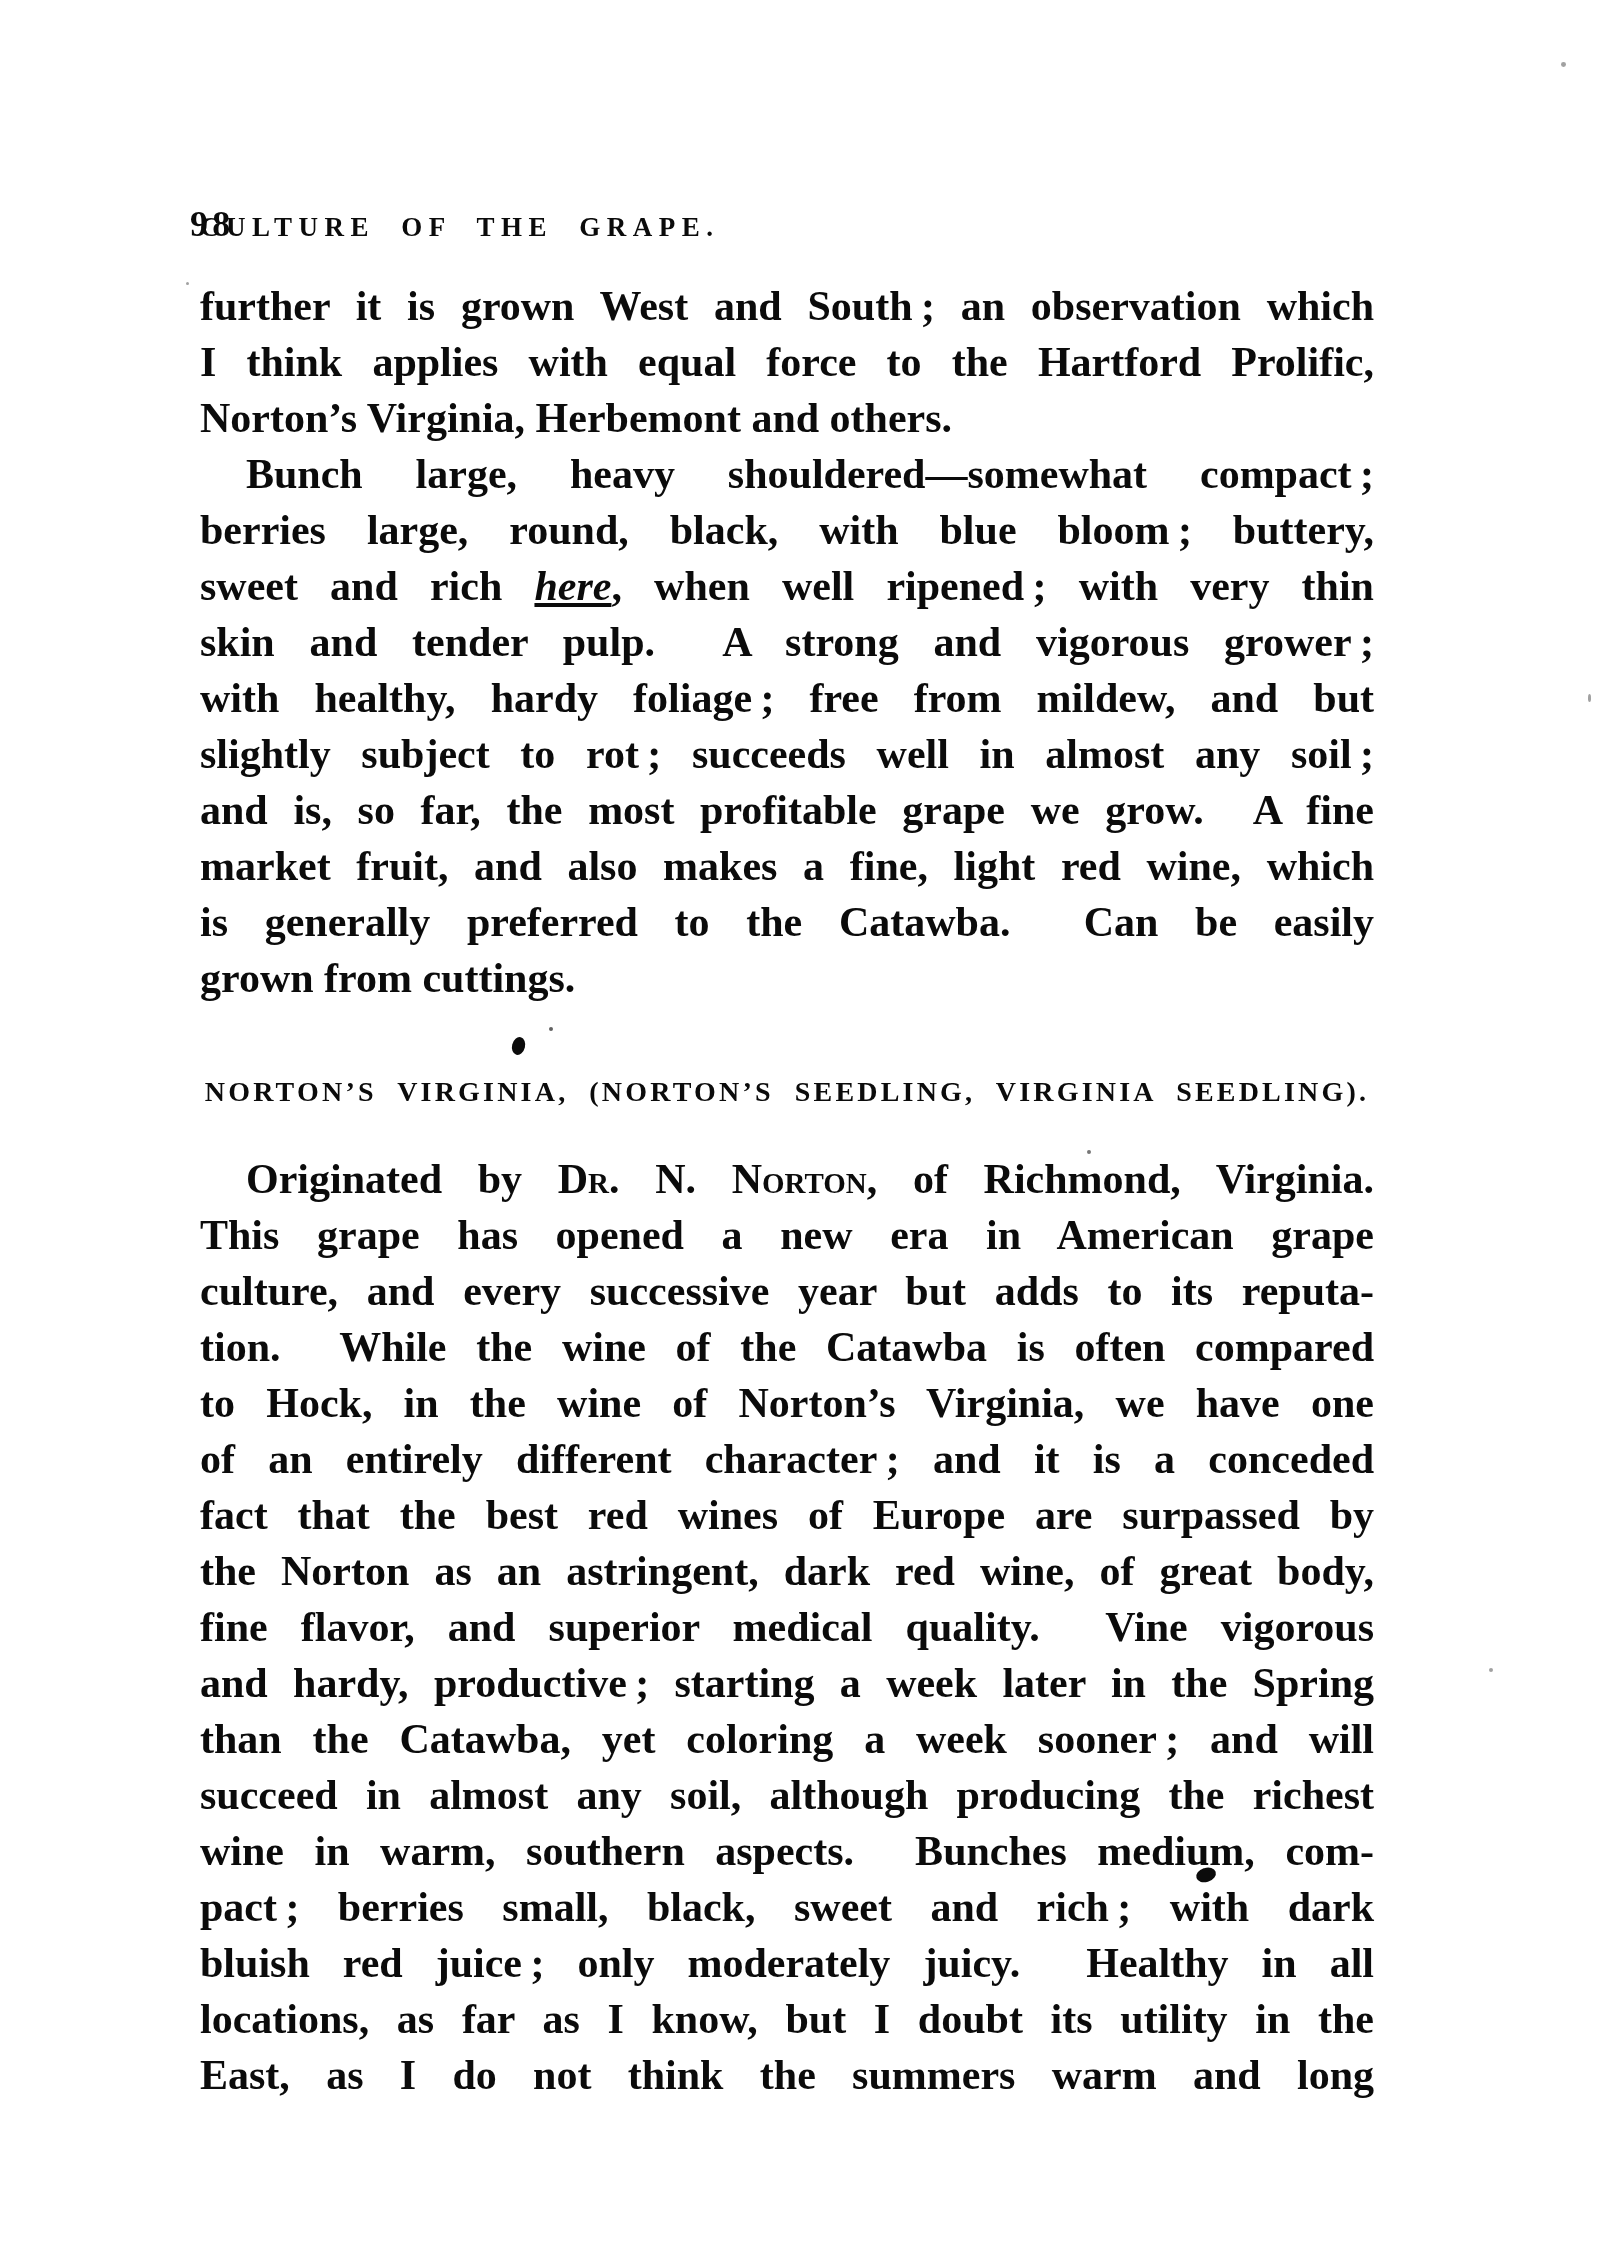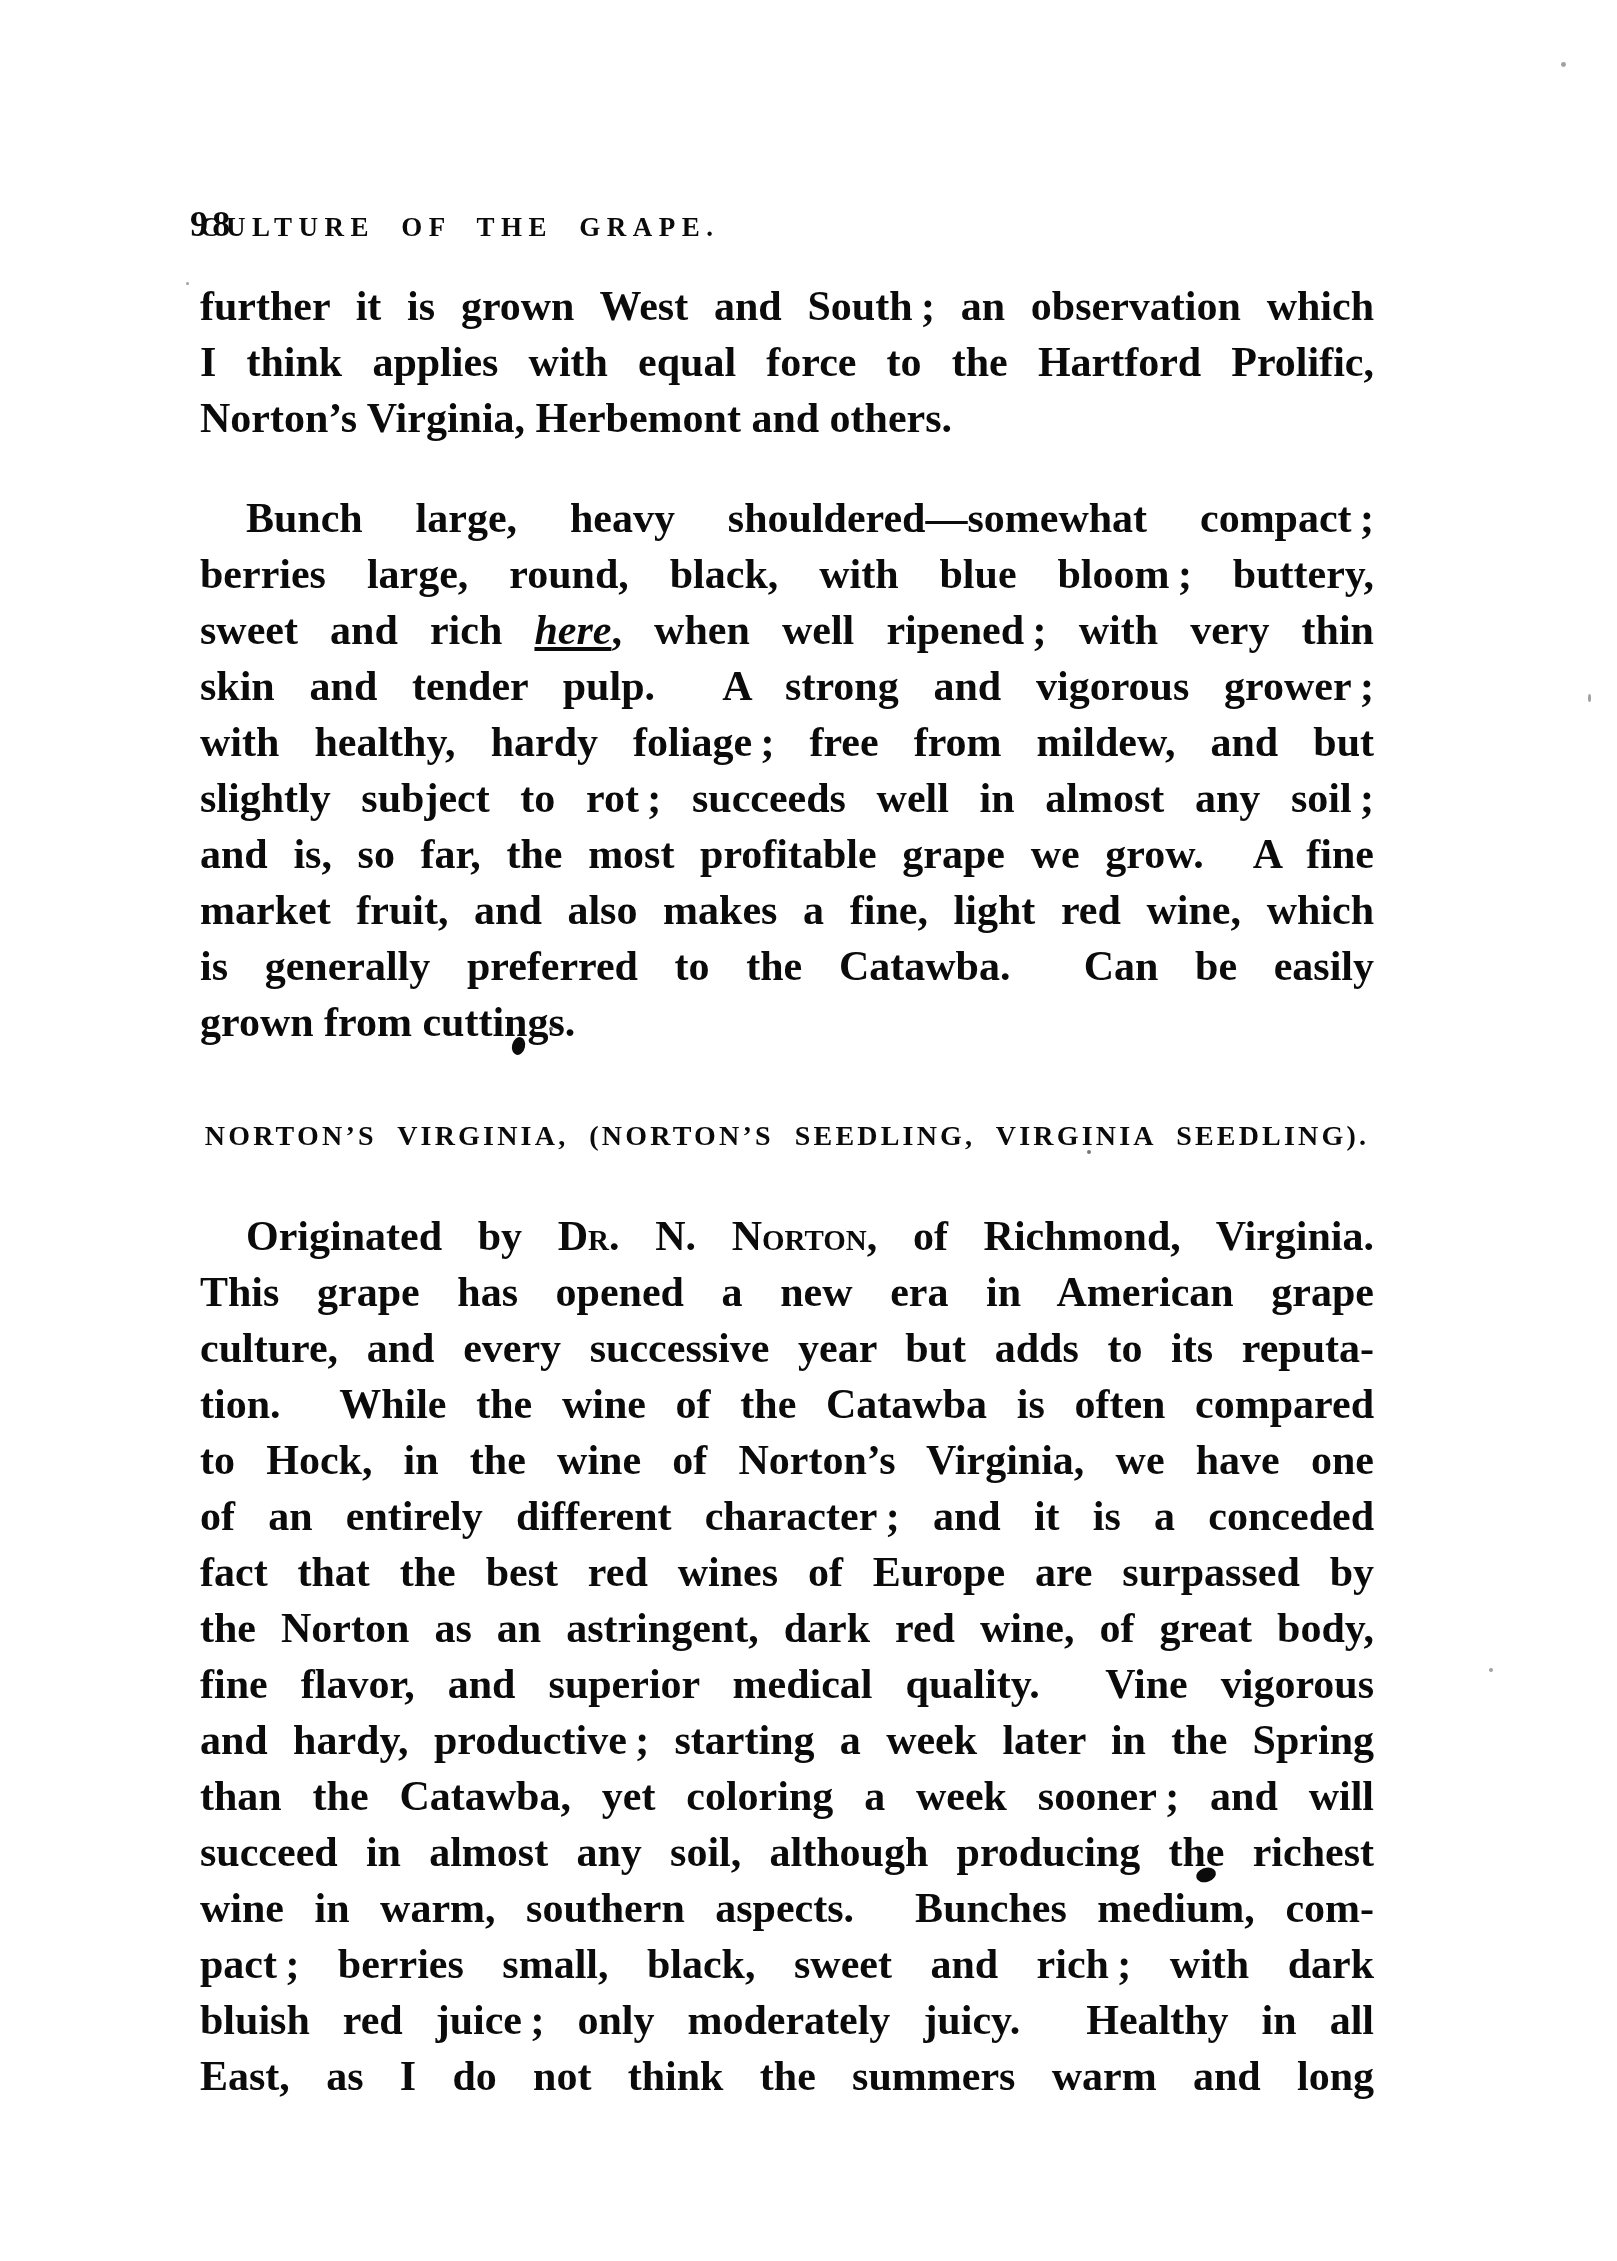--- a/index.html
+++ b/index.html
@@ -25,21 +25,21 @@
     letter-spacing: 6.5px; word-spacing: 13px;
   }
 
   
   .page-body {
     position: absolute; left: 200px; top: 278px; width: 1174px;
     font-size: 42px; line-height: 56px; font-weight: bold;
   }
   .line { text-align: left; }
   .line.full { text-align: justify; text-align-last: justify; }
-  .line.indent { text-indent: 46px; margin-top: 44px; }
+  .line.indent { text-indent: 46px; }
   .block.heading { margin-top: 58px; margin-bottom: 31px; }
   .heading-line {
     text-align: left; text-align-last: center;
     font-size: 28px; line-height: 56px;
     letter-spacing: 3.2px; word-spacing: 10.8px;
   }
   .it { font-style: italic; text-decoration: underline; }
   .sc { font-variant: small-caps; }
 
   
@@ -90,20 +90,21 @@
         <div class="line full"><span>of an entirely different character ; and it is a conceded</span></div>
         <div class="line full"><span>fact that the best red wines of Europe are surpassed by</span></div>
         <div class="line full"><span>the Norton as an astringent, dark red wine, of great body,</span></div>
         <div class="line full"><span>fine flavor, and superior medical quality.&nbsp; Vine vigorous</span></div>
         <div class="line full"><span>and hardy, productive ; starting a week later in the Spring</span></div>
         <div class="line full"><span>than the Catawba, yet coloring a week sooner ; and will</span></div>
         <div class="line full"><span>succeed in almost any soil, although producing the richest</span></div>
         <div class="line full"><span>wine in warm, southern aspects.&nbsp; Bunches medium, com-</span></div>
         <div class="line full"><span>pact ; berries small, black, sweet and rich ; with dark</span></div>
         <div class="line full"><span>bluish red juice ; only moderately juicy.&nbsp; Healthy in all</span></div>
+        <div class="line full"><span>locations, as far as I know, but I doubt its utility in the</span></div>
         <div class="line full"><span>East, as I do not think the summers warm and long</span></div>
       </div>
     </div>
 
   <div class="blot" id="blot-heading"></div>
   <div class="blot" id="blot-with"></div>
   <div class="speck" id="speck-1"></div>
   <div class="speck" id="speck-2"></div>
   <div class="speck" id="speck-3"></div>
   <div class="speck" id="speck-4"></div>

